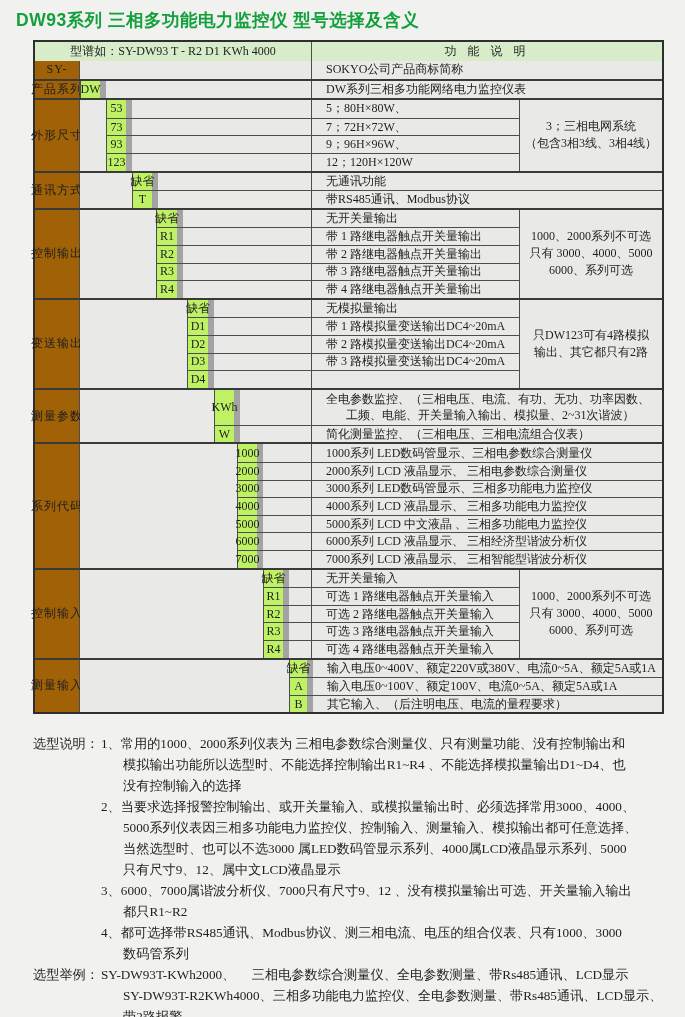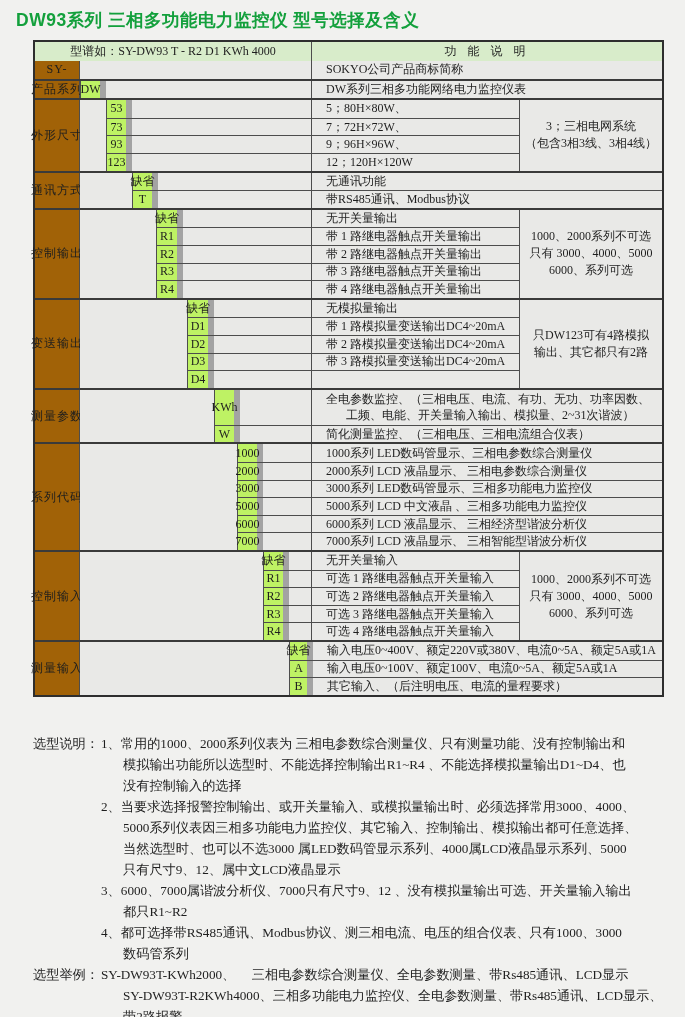--- a/index.html
+++ b/index.html
@@ -249,20 +249,25 @@
           <div class="code" style="width:26px">2000</div>
           <div class="gap" style="width:49px"></div>
           <div class="desc">2000系列 LCD 液晶显示、 三相电参数综合测量仪</div>
         </div>
         <div class="row">
           <div class="code" style="width:26px">3000</div>
           <div class="gap" style="width:49px"></div>
           <div class="desc">3000系列 LED数码管显示、三相多功能电力监控仪</div>
         </div>
         <div class="row">
+          <div class="code" style="width:26px">4000</div>
+          <div class="gap" style="width:49px"></div>
+          <div class="desc">4000系列 LCD  液晶显示、 三相多功能电力监控仪</div>
+        </div>
+        <div class="row">
           <div class="code" style="width:26px">5000</div>
           <div class="gap" style="width:49px"></div>
           <div class="desc">5000系列 LCD  中文液晶 、三相多功能电力监控仪</div>
         </div>
         <div class="row">
           <div class="code" style="width:26px">6000</div>
           <div class="gap" style="width:49px"></div>
           <div class="desc">6000系列 LCD  液晶显示、 三相经济型谐波分析仪</div>
         </div>
         <div class="row">
@@ -336,21 +341,21 @@
 
 </div>
 
 <div class="notes">
   <div class="blk">
     <span class="cap">选型说明：</span>
     <div class="item-first"><span>1、</span><span>常用的1000、2000系列仪表为 三相电参数综合测量仪、只有测量功能、没有控制输出和</span></div>
     <div class="item-cont">模拟输出功能所以选型时、不能选择控制输出R1~R4 、不能选择模拟量输出D1~D4、也</div>
     <div class="item-cont">没有控制输入的选择</div>
     <div class="item-first"><span>2、</span><span>当要求选择报警控制输出、或开关量输入、或模拟量输出时、必须选择常用3000、4000、</span></div>
-    <div class="item-cont">5000系列仪表因三相多功能电力监控仪、其它输入、控制输出、模拟输出都可任意选择、</div>
+    <div class="item-cont">5000系列仪表因三相多功能电力监控仪、控制输入、测量输入、模拟输出都可任意选择、</div>
     <div class="item-cont">当然选型时、也可以不选3000 属LED数码管显示系列、4000属LCD液晶显示系列、5000</div>
     <div class="item-cont">只有尺寸9、12、属中文LCD液晶显示</div>
     <div class="item-first"><span>3、</span><span>6000、7000属谐波分析仪、7000只有尺寸9、12 、没有模拟量输出可选、开关量输入输出</span></div>
     <div class="item-cont">都只R1~R2</div>
     <div class="item-first"><span>4、</span><span>都可选择带RS485通讯、Modbus协议、测三相电流、电压的组合仪表、只有1000、3000</span></div>
     <div class="item-cont">数码管系列</div>
   </div>
   <div class="blk">
     <span class="cap">选型举例：</span>
     <div class="ex-first">SY-DW93T-KWh2000、　 三相电参数综合测量仪、全电参数测量、带Rs485通讯、LCD显示</div>

